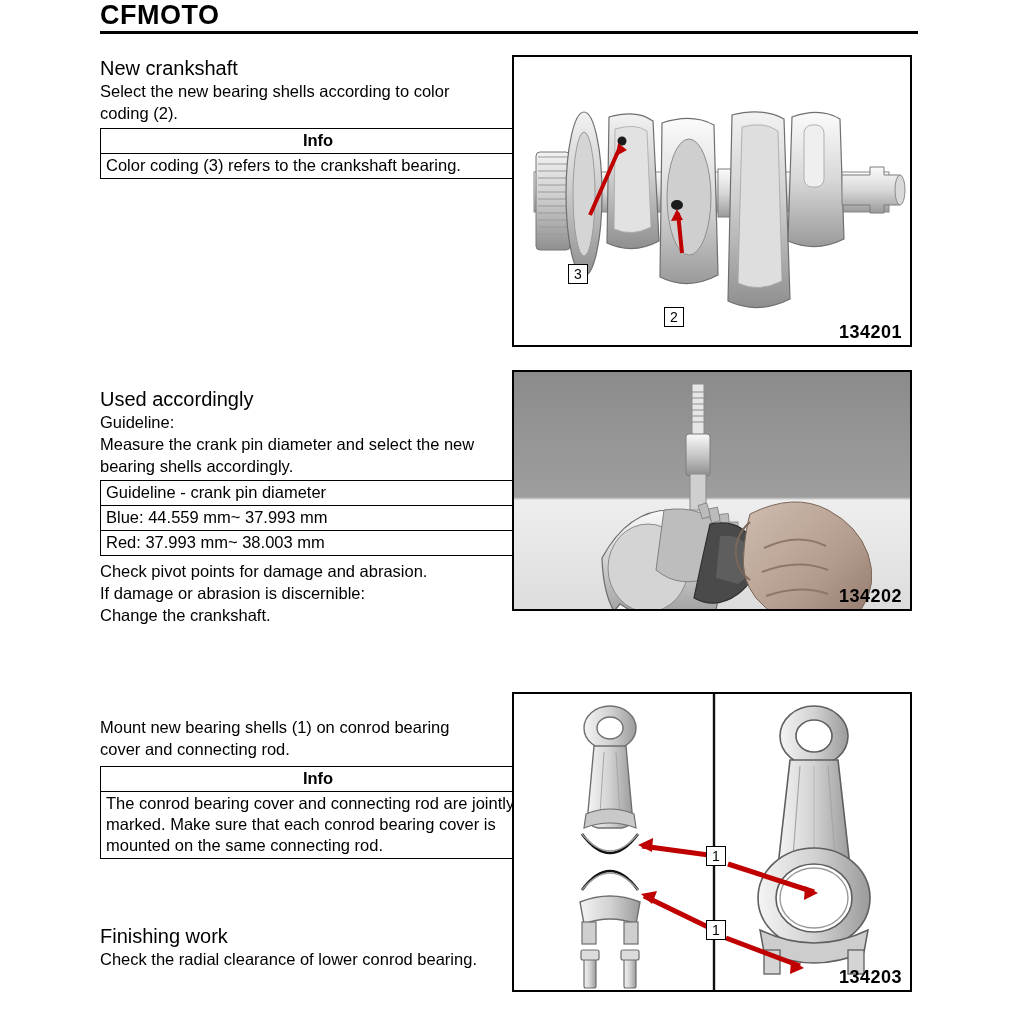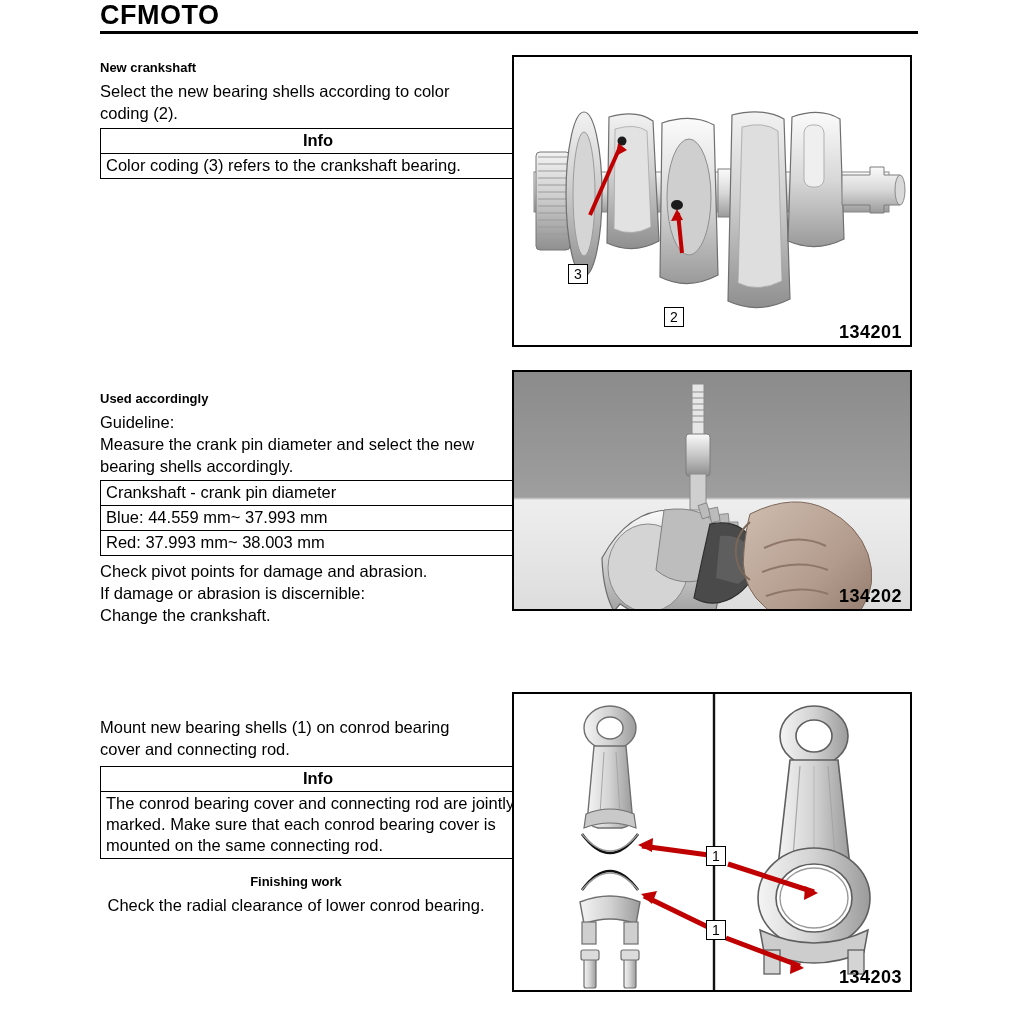--- a/index.html
+++ b/index.html
@@ -48,22 +48,22 @@
 
   
   .col-left {
     position: absolute;
     left: 100px;
     width: 392px;
     font-size: 16.5px;
     line-height: 22px;
   }
   .sec-title {
-    font-weight: bold;
-    font-size: 13px;
+    font-weight: normal;
+    font-size: 20px;
     margin-bottom: 1px;
   }
   .para {
     font-size: 16.5px;
     line-height: 22px;
   }
   .para.justify {
     text-align: justify;
     text-align-last: left;
   }
@@ -133,38 +133,38 @@
       <div class="row head">Info</div>
       <div class="row nb">Color coding (3) refers to the crankshaft bearing.</div>
     </div>
   </div>
 
   <div class="col-left" style="top:388px;">
     <div class="sec-title">Used accordingly</div>
     <div class="para">Guideline:</div>
     <div class="para">Measure the crank pin diameter and select the new bearing shells accordingly.</div>
     <div class="box" style="margin-top:3px;">
-      <div class="row bordered">Crankshaft - crank pin diameter</div>
+      <div class="row bordered">Guideline - crank pin diameter</div>
       <div class="row bordered">Blue:  44.559 mm~ 37.993 mm</div>
       <div class="row nb">Red:  37.993 mm~ 38.003 mm</div>
     </div>
     <div class="para justify" style="margin-top:4px;">Check pivot points for damage and abrasion.</div>
     <div class="para">If damage or abrasion is discernible:</div>
     <div class="para">Change the crankshaft.</div>
   </div>
 
   <div class="col-left" style="top:716px;">
     <div class="para">Mount new bearing shells (1) on conrod bearing cover and connecting rod.</div>
     <div class="box" style="margin-top:6px;">
       <div class="row head">Info</div>
       <div class="row nb">The conrod bearing cover and connecting rod are jointly marked. Make sure that each conrod bearing cover is mounted on the same connecting rod.</div>
     </div>
   </div>
 
-  <div class="col-left" style="top:871px;text-align:center;">
+  <div class="col-left" style="top:925px;">
     <div class="sec-title">Finishing work</div>
     <div class="para">Check the radial clearance of lower conrod bearing.</div>
   </div>
 
   <div class="figure" style="left:512px; top:55px; width:400px; height:292px;">
     <svg width="396" height="288" viewBox="0 0 396 288">
       <defs>
         <linearGradient id="g1" x1="0" y1="0" x2="0" y2="1">
           <stop offset="0%" stop-color="#f2f2f2"></stop>
           <stop offset="45%" stop-color="#cfcfcf"></stop>

